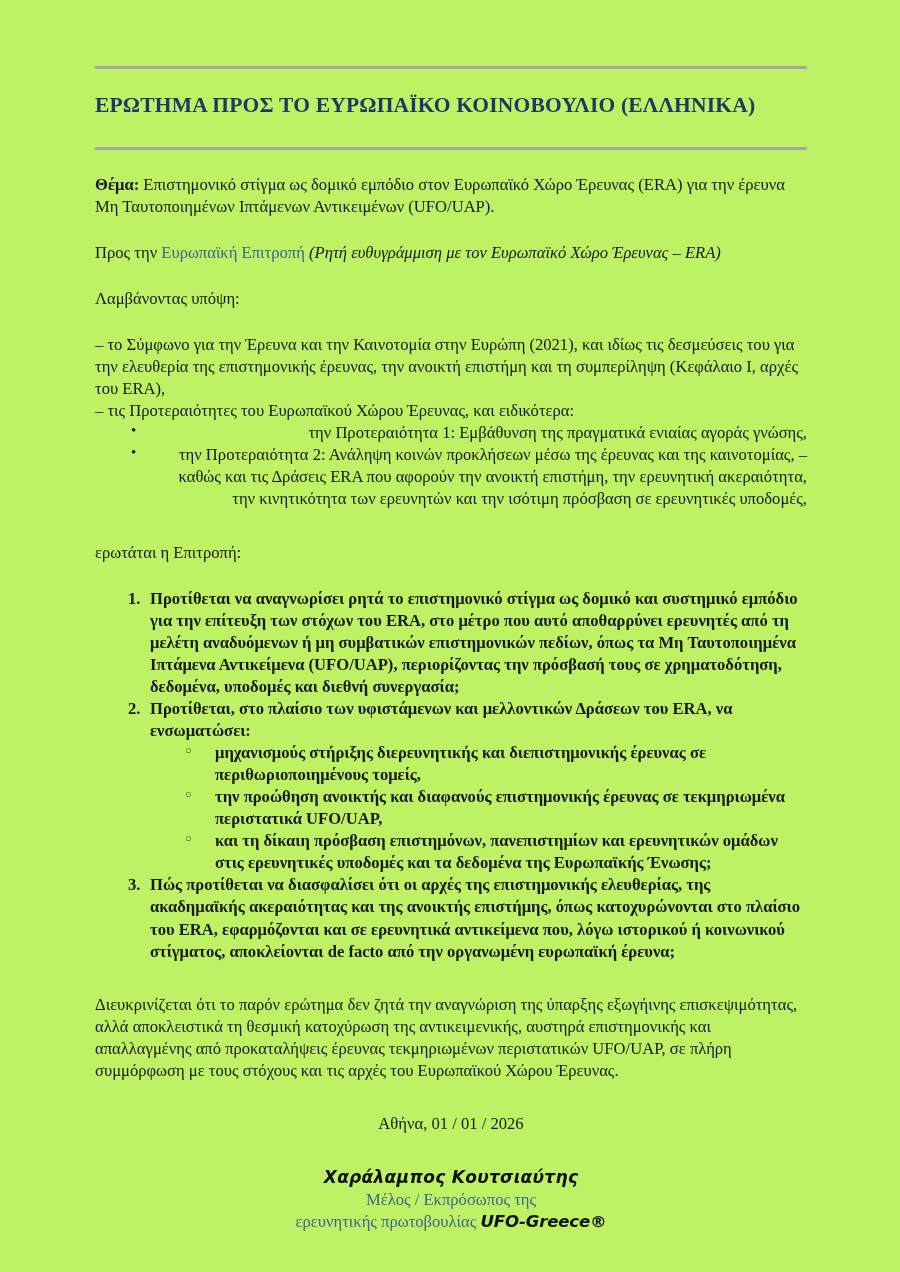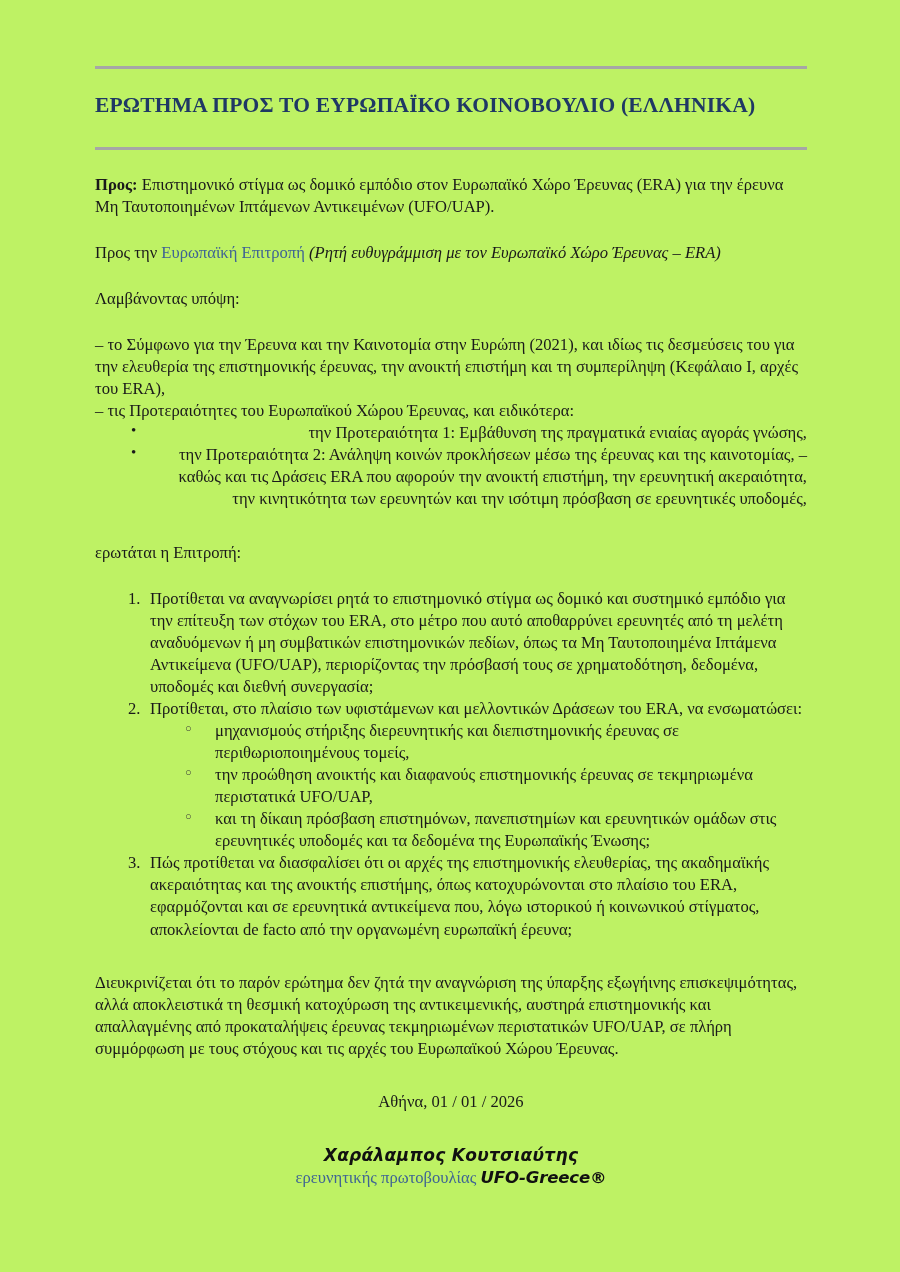--- a/index.html
+++ b/index.html
@@ -88,20 +88,21 @@
     margin: 0;
     padding: 0;
     counter-reset: numitem;
   }
   ol.numbers > li {
     position: relative;
     padding-left: 55px;
     font-size: 16.6px;
     line-height: 1.33;
     counter-increment: numitem;
+    font-weight: bold;
   }
   ol.numbers > li::before {
     content: counter(numitem) ".";
     position: absolute;
     left: 33px;
     top: 0;
     width: 20px;
     text-align: left;
   }
 
@@ -158,21 +159,21 @@
   <div class="content">
 
     <hr class="rule rule-top">
 
     <h1 class="doc-title">ΕΡΩΤΗΜΑ ΠΡΟΣ ΤΟ ΕΥΡΩΠΑΪΚΟ ΚΟΙΝΟΒΟΥΛΙΟ (ΕΛΛΗΝΙΚΑ)</h1>
 
     <hr class="rule rule-bottom">
 
     <div class="gap-md"></div>
 
-    <p class="para"><span class="b">Προς:</span><span> Επιστημονικό στίγμα ως δομικό εμπόδιο στον Ευρωπαϊκό Χώρο Έρευνας (ERA) για την έρευνα Μη Ταυτοποιημένων Ιπτάμενων Αντικειμένων (UFO/UAP).</span></p>
+    <p class="para"><span class="b">Θέμα:</span><span> Επιστημονικό στίγμα ως δομικό εμπόδιο στον Ευρωπαϊκό Χώρο Έρευνας (ERA) για την έρευνα Μη Ταυτοποιημένων Ιπτάμενων Αντικειμένων (UFO/UAP).</span></p>
 
     <div class="gap-md"></div>
 
     <p class="para"><span>Προς την </span><a class="link" href="#">Ευρωπαϊκή Επιτροπή</a><span class="i"> (Ρητή ευθυγράμμιση με τον Ευρωπαϊκό Χώρο Έρευνας – ERA)</span></p>
 
     <div class="gap-md"></div>
 
     <p class="para">Λαμβάνοντας υπόψη:</p>
 
     <div class="gap-md"></div>
@@ -214,17 +215,18 @@
     <p class="para">Διευκρινίζεται ότι το παρόν ερώτημα δεν ζητά την αναγνώριση της ύπαρξης εξωγήινης επισκεψιμότητας, αλλά αποκλειστικά τη θεσμική κατοχύρωση της αντικειμενικής, αυστηρά επιστημονικής και απαλλαγμένης από προκαταλήψεις έρευνας τεκμηριωμένων περιστατικών UFO/UAP, σε πλήρη συμμόρφωση με τους στόχους και τις αρχές του Ευρωπαϊκού Χώρου Έρευνας.</p>
 
     <div class="gap-lg"></div>
 
     <div class="right-block">Αθήνα, 01 / 01 / 2026</div>
 
     <div class="gap-lg"></div>
 
     <div class="right-block">
       <div class="sig-name">Χαράλαμπος Κουτσιαύτης</div>
+      <div class="sig-blue">Μέλος / Εκπρόσωπος της</div>
       <div class="sig-blue"><span>ερευνητικής πρωτοβουλίας </span><span class="brand">UFO-Greece®</span></div>
     </div>
 
   </div>
 </div>
 
 </body></html>

